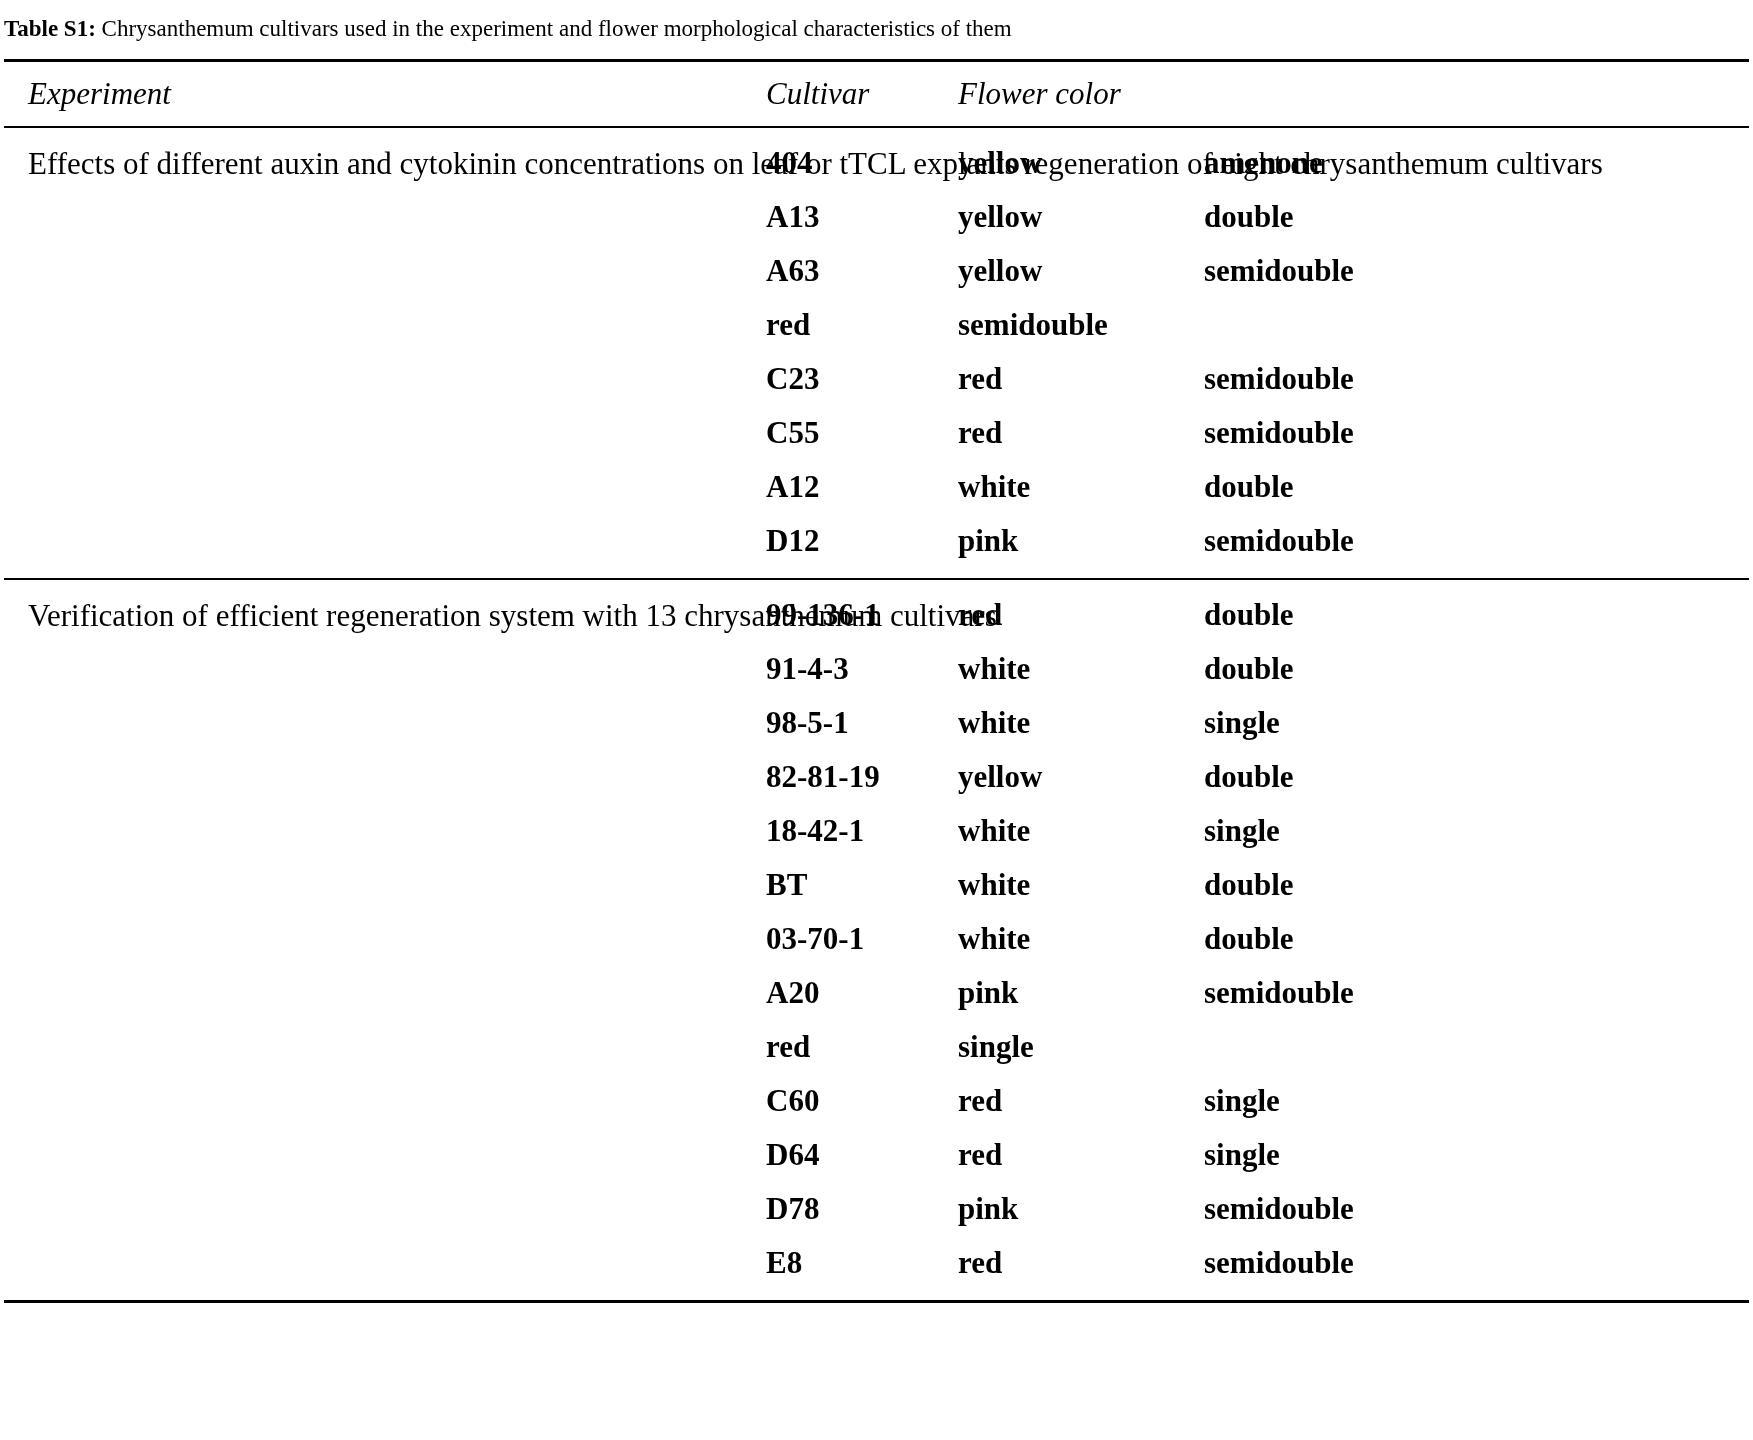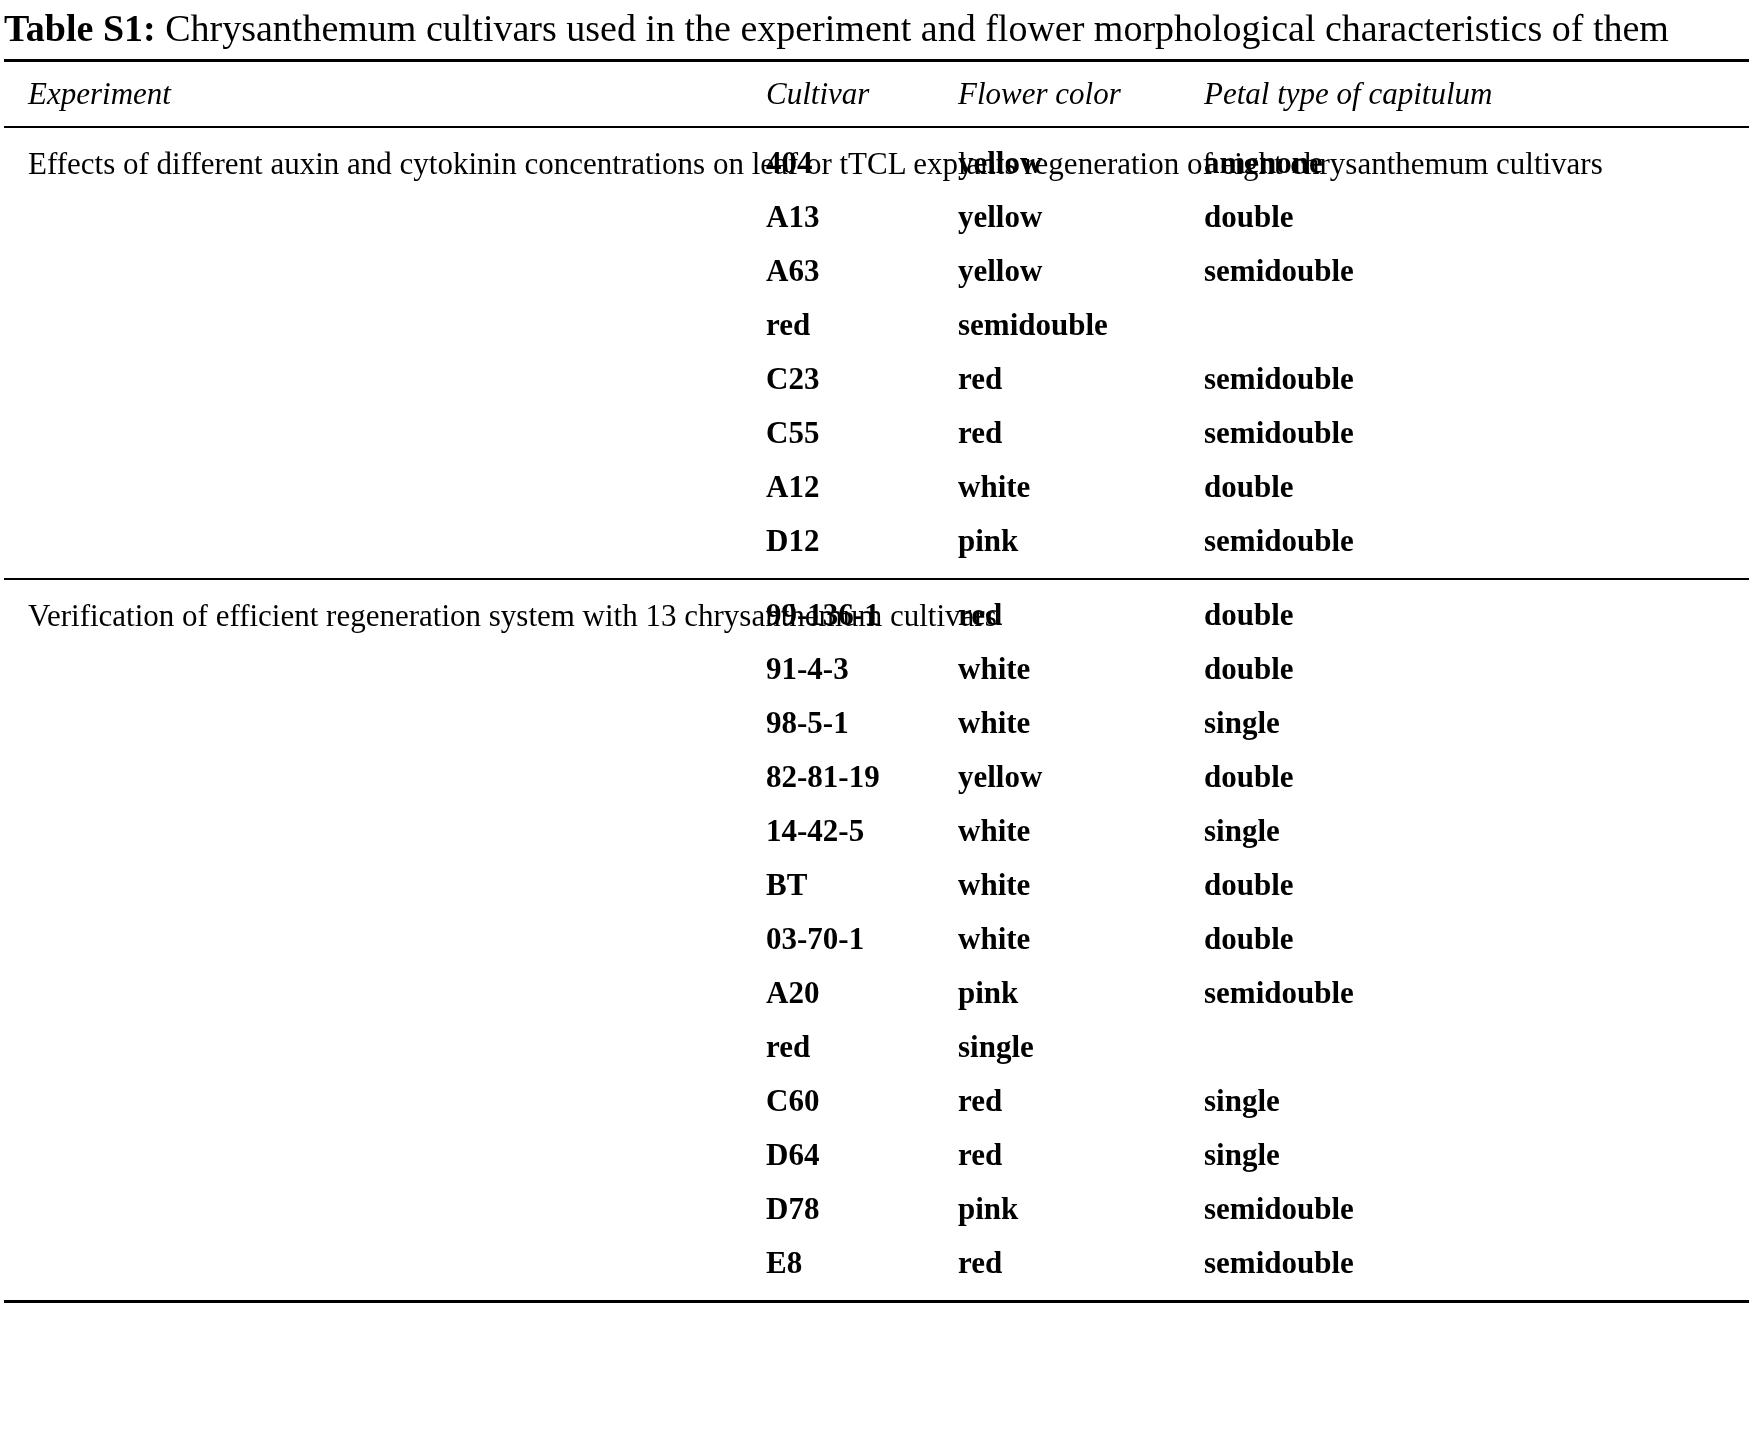--- a/index.html
+++ b/index.html
@@ -14,21 +14,21 @@
     min-height: 1440px;
     font-family: "Liberation Serif", serif;
     font-size: 31px;
     line-height: 1.3;
     overflow: hidden;
   }
   .page {
     padding: 6px 4px 0 4px;
   }
   .caption {
-    font-size: 38px;
+    font-size: 23px;
     line-height: 41px;
     margin: 2px 0 10px 0;
     padding-right: 6px;
   }
   .caption .caption-label {
     font-weight: bold;
   }
   .table {
     border-top: 3px solid #000;
     border-bottom: 3px solid #000;
@@ -79,21 +79,20 @@
   <div class="caption">
     <span class="caption-label">Table S1:</span><span> Chrysanthemum cultivars used in the experiment and flower morphological characteristics of them</span>
   </div>
 
   <div class="table">
 
     <div class="header-row">
       <div class="header-cell">Experiment</div>
       <div class="header-cell">Cultivar</div>
       <div class="header-cell">Flower color</div>
-      <div class="header-cell">Petal type of capitulum</div>
     </div>
 
     <div id="sections-container">
         <div class="section">
           <div class="cell experiment-cell">Effects of different auxin and cytokinin concentrations on leaf or tTCL explants regeneration of eight chrysanthemum cultivars</div>
           <div class="rows">
             <div class="row">
               <div class="cell">404</div>
               <div class="cell">yellow</div>
               <div class="cell">amenone</div>
@@ -151,21 +150,21 @@
               <div class="cell">98-5-1</div>
               <div class="cell">white</div>
               <div class="cell">single</div>
             </div>
             <div class="row">
               <div class="cell">82-81-19</div>
               <div class="cell">yellow</div>
               <div class="cell">double</div>
             </div>
             <div class="row">
-              <div class="cell">14-42-5</div>
+              <div class="cell">18-42-1</div>
               <div class="cell">white</div>
               <div class="cell">single</div>
             </div>
             <div class="row">
               <div class="cell">BT</div>
               <div class="cell">white</div>
               <div class="cell">double</div>
             </div>
             <div class="row">
               <div class="cell">03-70-1</div>

